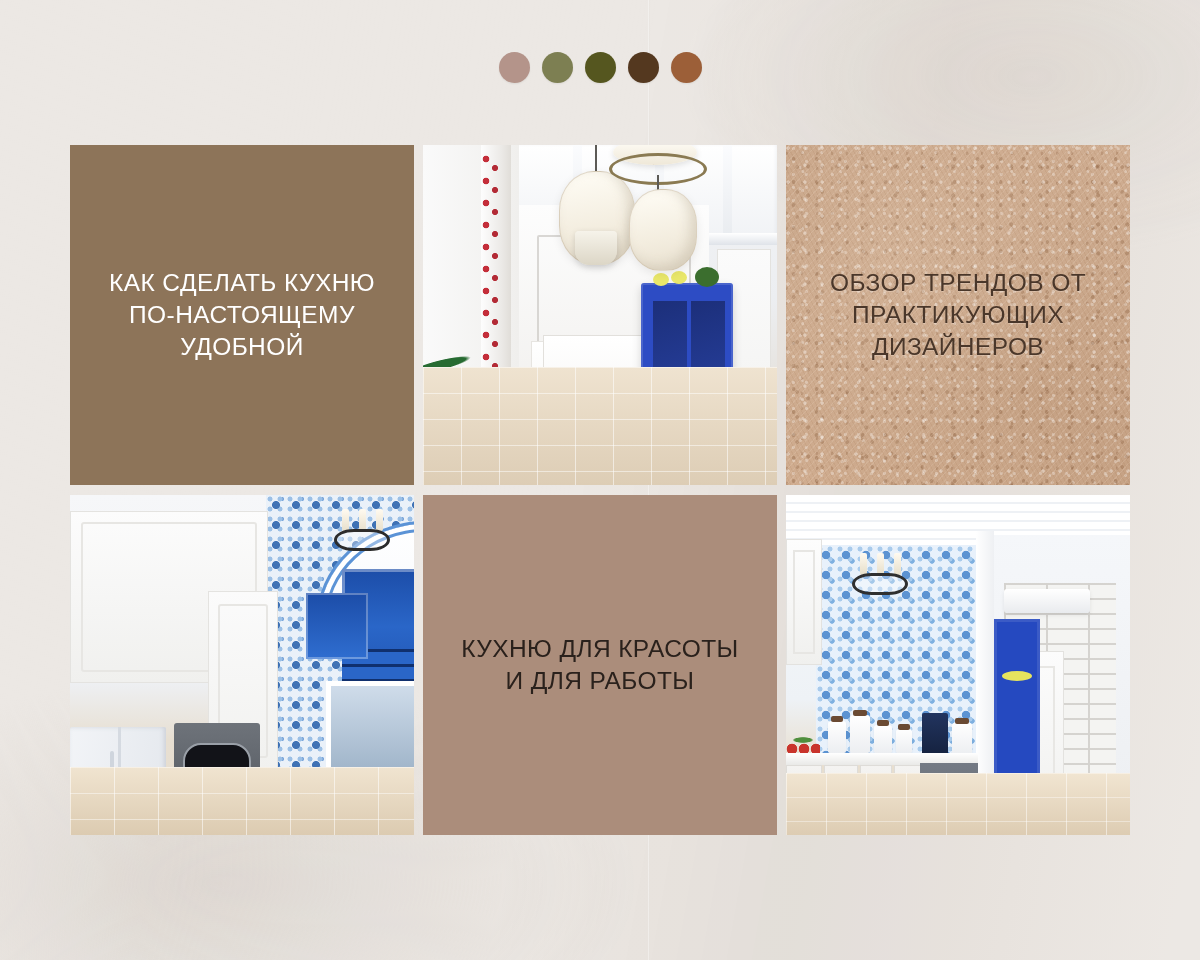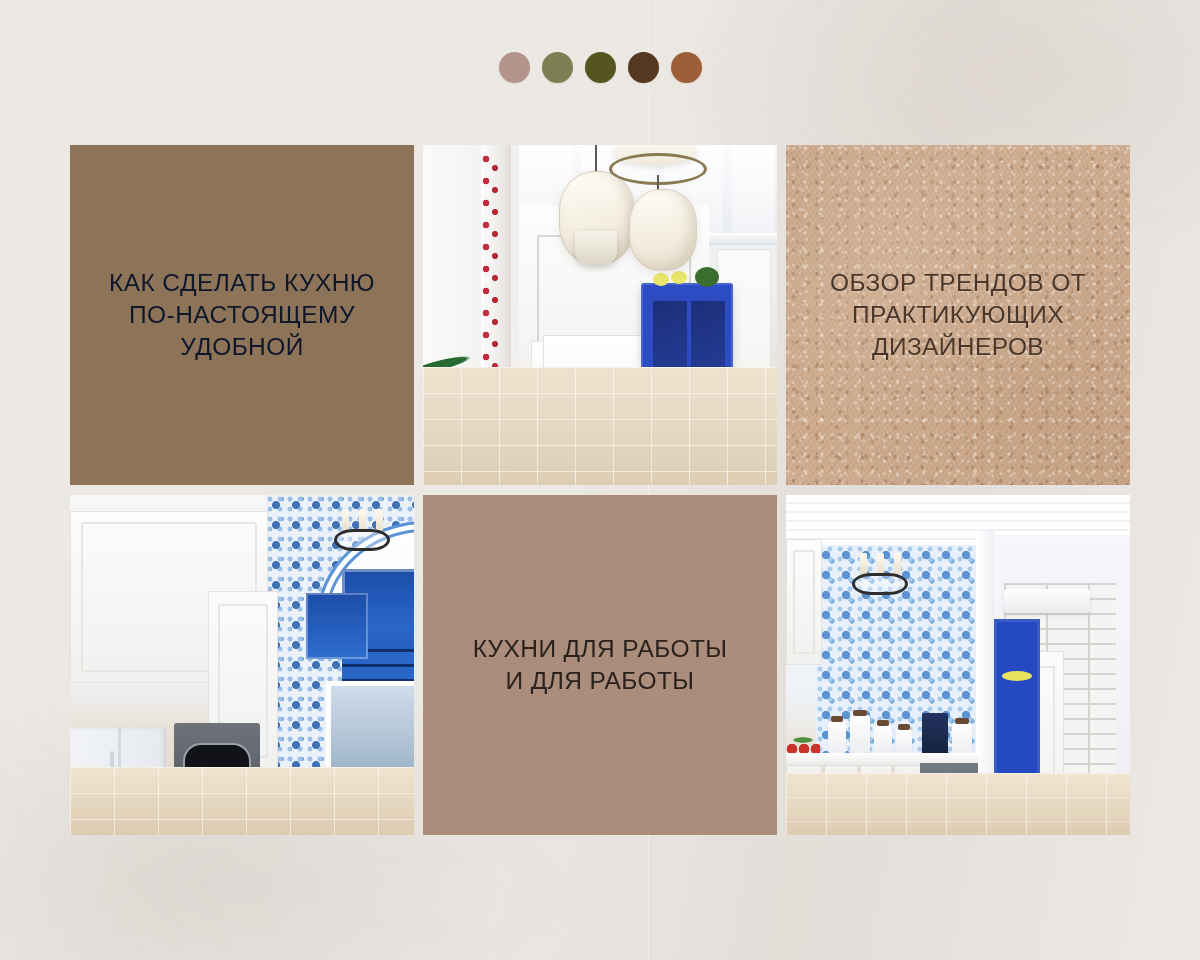--- a/index.html
+++ b/index.html
@@ -81,21 +81,21 @@
     z-index: 3;
     font-size: 24.5px;
     line-height: 1.30;
     letter-spacing: .4px;
     font-weight: 400;
     color: #23201d;
     white-space: pre-line;
     padding: 0 16px;
   }
   .tile-brown { background: #8d7459; }
-  .tile-brown .headline { color: #0f172a; }
+  .tile-brown .headline { color: #ffffff; }
   .tile-taupe { background: #ab8d7b; }
   .tile-taupe .headline { color: #2a211c; }
 
   
   .tile-cork {
     background-color: #c9a78b;
     background-image:
       radial-gradient(circle at 12% 18%, rgba(255,255,255,.38) 0 1.4px, rgba(255,255,255,0) 2px),
       radial-gradient(circle at 33% 61%, rgba(120,74,40,.30) 0 1.6px, rgba(120,74,40,0) 2.2px),
       radial-gradient(circle at 57% 27%, rgba(255,255,255,.30) 0 1.2px, rgba(255,255,255,0) 2px),
@@ -408,21 +408,21 @@
       <b class="handle" style="left:122px;top:334px;width:46px"></b>
       <b class="handle" style="left:210px;top:334px;width:48px"></b>
       <b class="handle" style="left:298px;top:334px;width:46px"></b>
 
       <i style="left:276px;top:296px;width:44px;height:12px;border-radius:50%;background:#e7e55f"></i>
 
       <i class="floor"></i>
     </div>
 
     <div class="tile tile-text tile-taupe">
-      <div class="headline">КУХНИ ДЛЯ РАБОТЫ
+      <div class="headline">КУХНЮ ДЛЯ КРАСОТЫ
 И ДЛЯ РАБОТЫ</div>
     </div>
 
     <div class="tile photo k3">
       <i class="ceiling"></i>
       <i class="roomR"></i>
       <i class="brick"></i>
       <i class="tilewall"></i>
       <i class="upper"></i>
       <i class="ac"></i>

